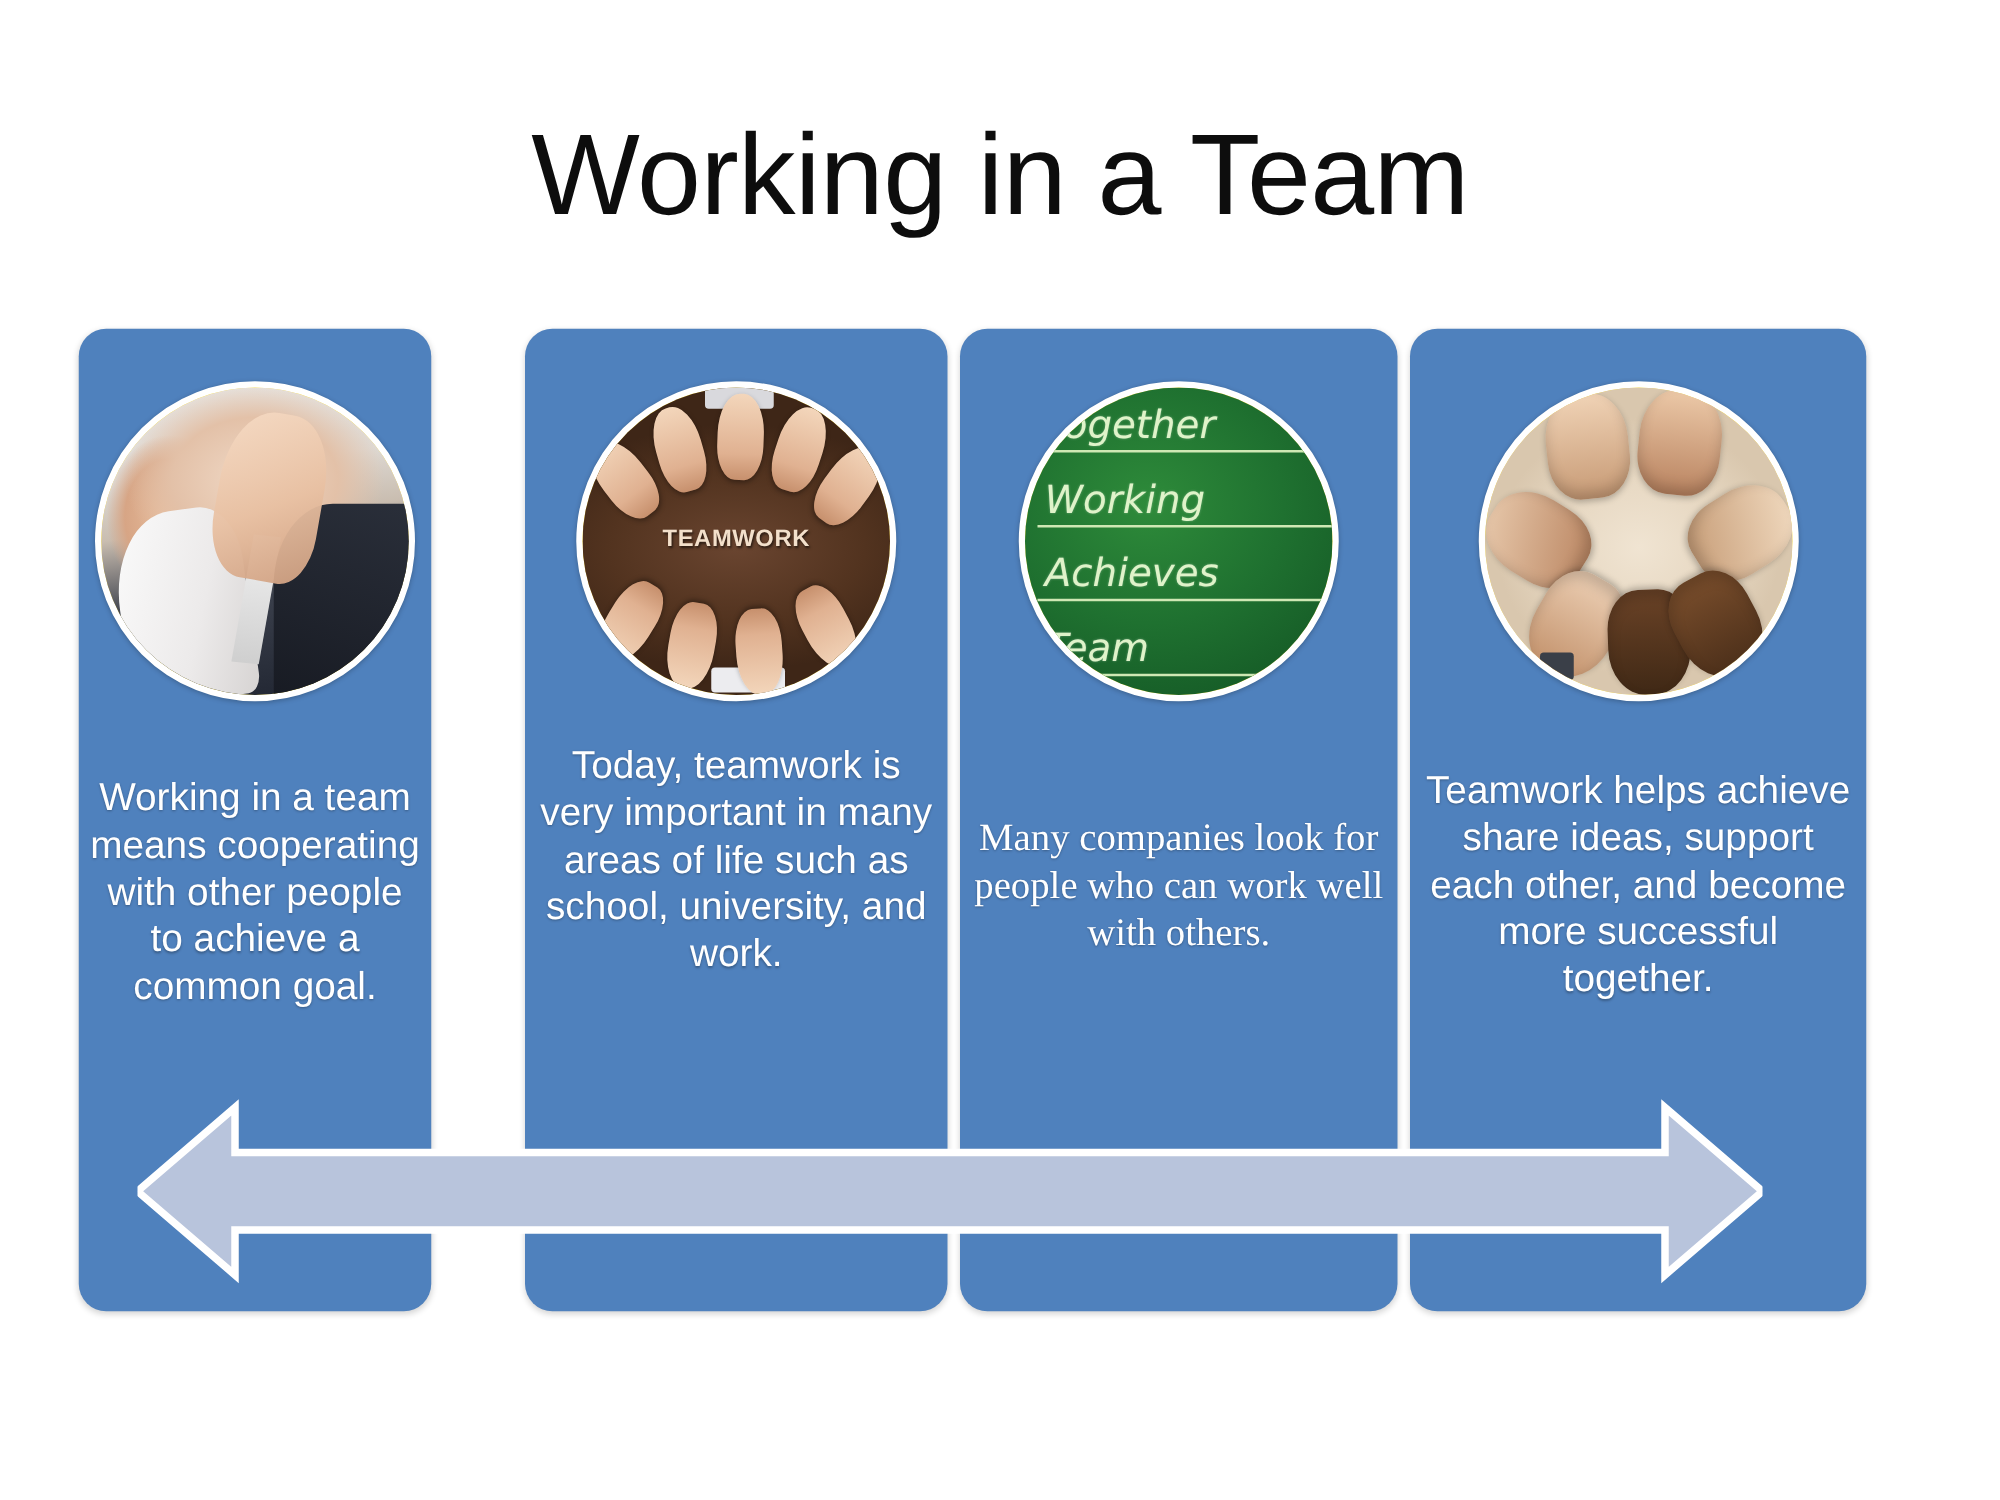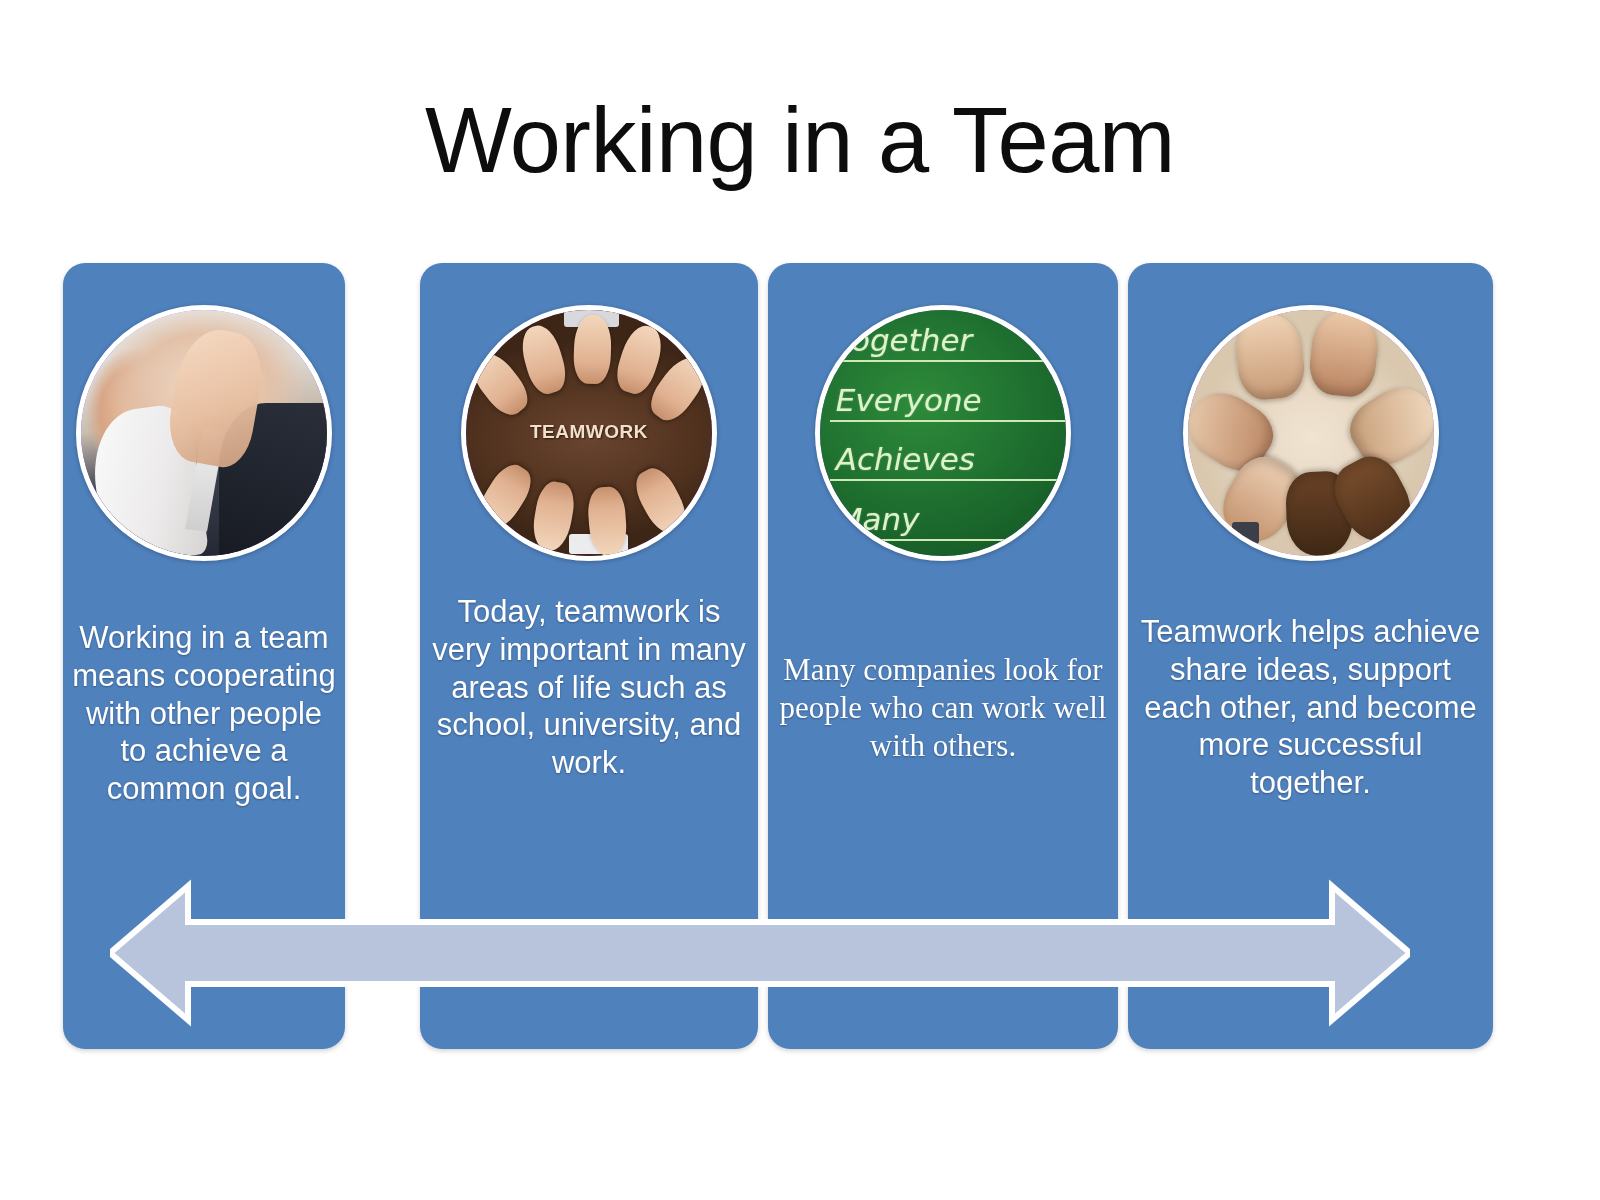--- a/index.html
+++ b/index.html
@@ -67,21 +67,21 @@
     top: 42px;
     left: 50%;
     transform: translateX(-50%);
     width: 256px;
     height: 256px;
     border-radius: 50%;
     border: 5px solid #ffffff;
     box-sizing: border-box;
     overflow: hidden;
     box-shadow: 0 1px 4px rgba(0,0,0,0.25);
-    background: #8b5cf6;
+    background: #fde047;
   }
   .photo {
     position: absolute;
     left: 0; top: 0;
     width: 100%;
     height: 100%;
   }
 
   
   .ph-highfive {
@@ -293,23 +293,23 @@
         </div>
       </div>
       <div class="card-text">Today, teamwork is very important in many areas of life such as school, university, and work.</div>
     </div>
 
     <div class="card c3">
       <div class="photo-wrap">
         <div class="photo ph-chalk">
           <div class="chalk-lines">
             <div class="chalk-line">Together</div>
-            <div class="chalk-line">Everyone</div>
+            <div class="chalk-line">Working</div>
             <div class="chalk-line">Achieves</div>
-            <div class="chalk-line">Many</div>
+            <div class="chalk-line">Team</div>
           </div>
         </div>
       </div>
       <div class="card-text">Many companies look for people who can work well with others.</div>
     </div>
 
     <div class="card c4">
       <div class="photo-wrap">
         <div class="photo ph-fists">
           <div class="fist a1"></div>

